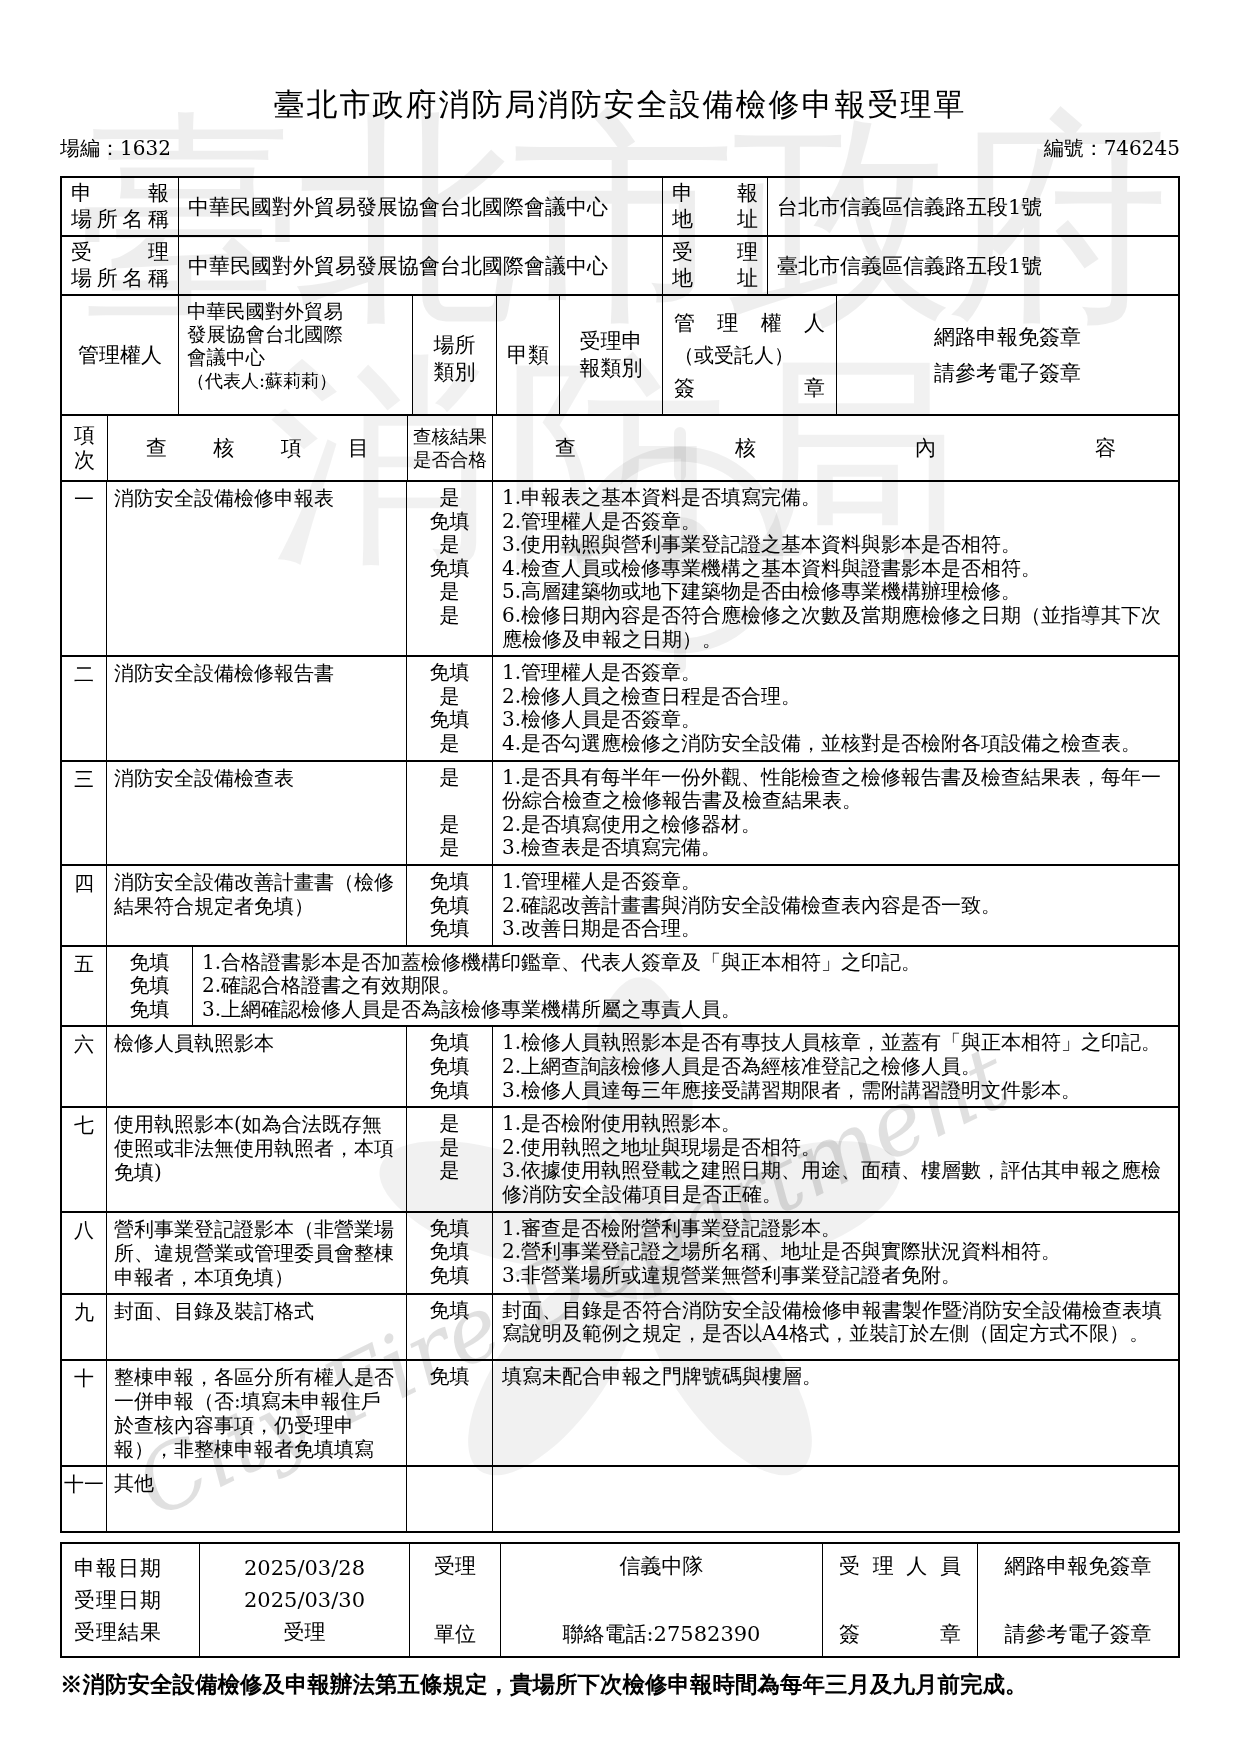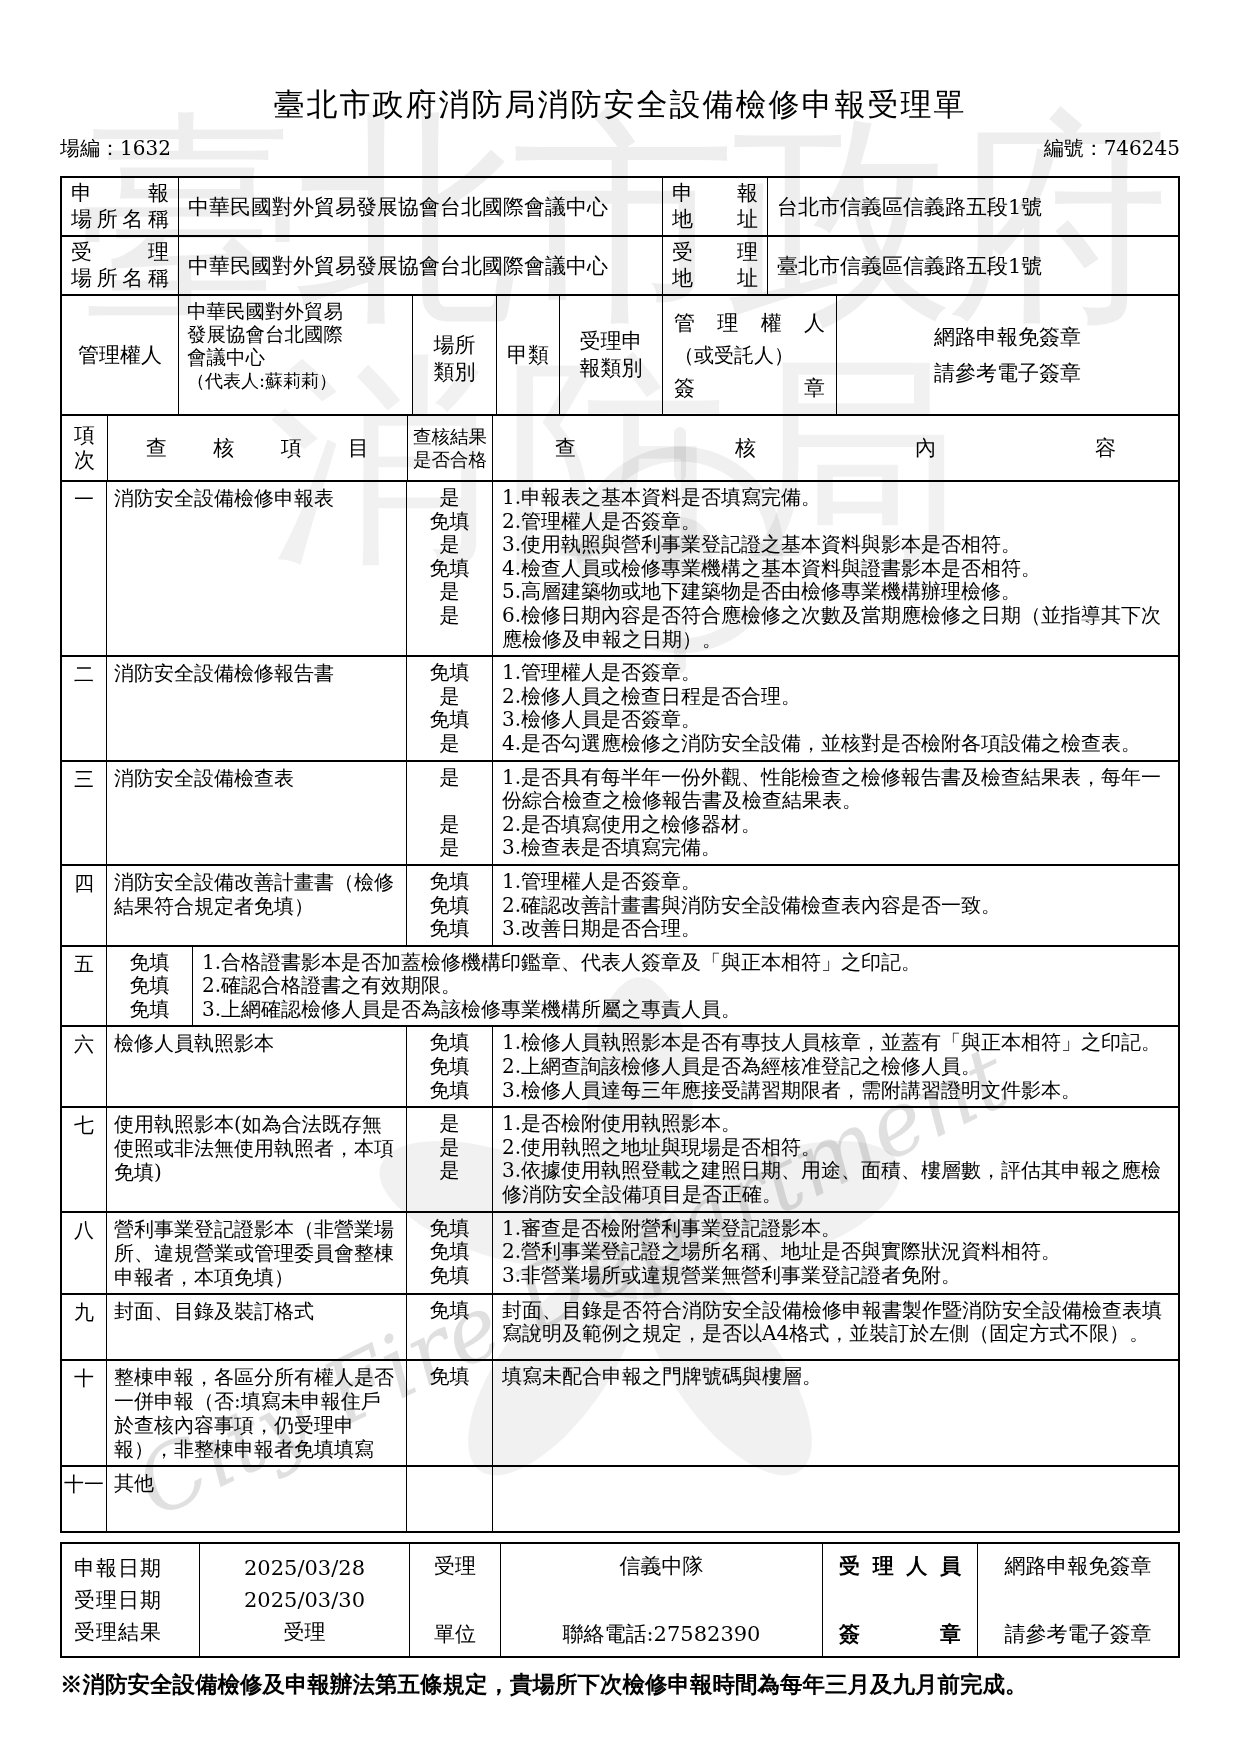--- a/index.html
+++ b/index.html
@@ -80,21 +80,21 @@
     justify-content:space-between;padding:8px 0;font-size:21px;}
   .b-col:first-child{border-left:none;}
   .b1{flex:0 0 137px;padding-left:12px;letter-spacing:1px;}
   .b1 div{line-height:32px;}
   .b2{flex:0 0 210px;text-align:center;}
   .b2 div{line-height:32px;}
   .b3{flex:0 0 91px;text-align:center;}
   .b4{flex:0 0 322px;text-align:center;}
   .b5{flex:0 0 155px;}
   .b5 span{display:block;width:100%;box-sizing:border-box;padding:0 16px;
-    text-align:justify;text-align-last:justify;font-weight:bold;}
+    text-align:justify;text-align-last:justify;}
   .b6{flex:1;text-align:center;}
   .note{margin-top:11px;font-size:22.5px;font-weight:bold;}
 </style>
 </head>
 <body>
 
 <div class="wm">
   <div class="wm-cjk1">臺北市政府</div>
   <div class="wm-cjk2">消防局</div>
   <svg class="wm-svg1" width="300" height="300" viewBox="0 0 200 200">

